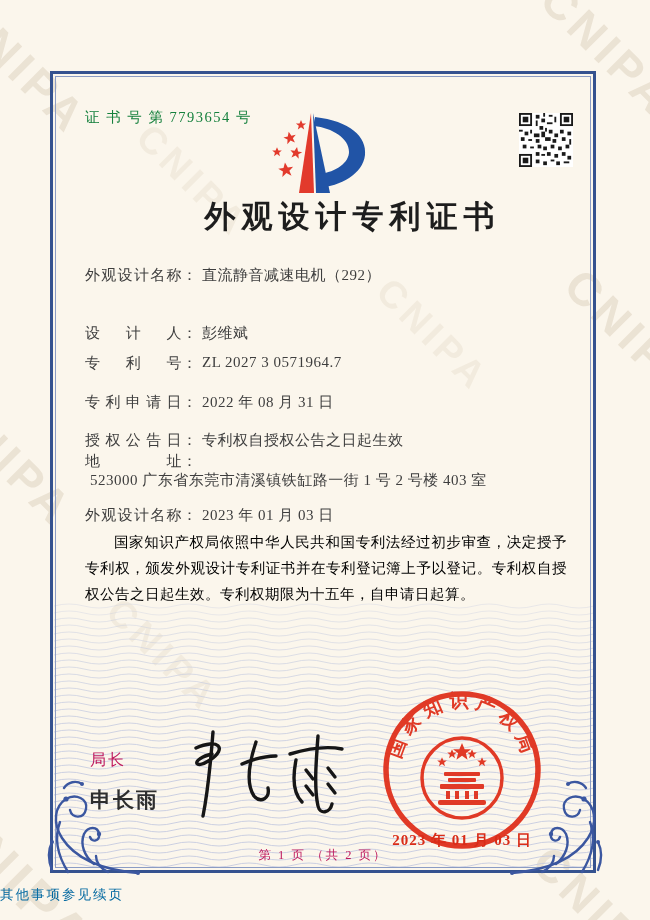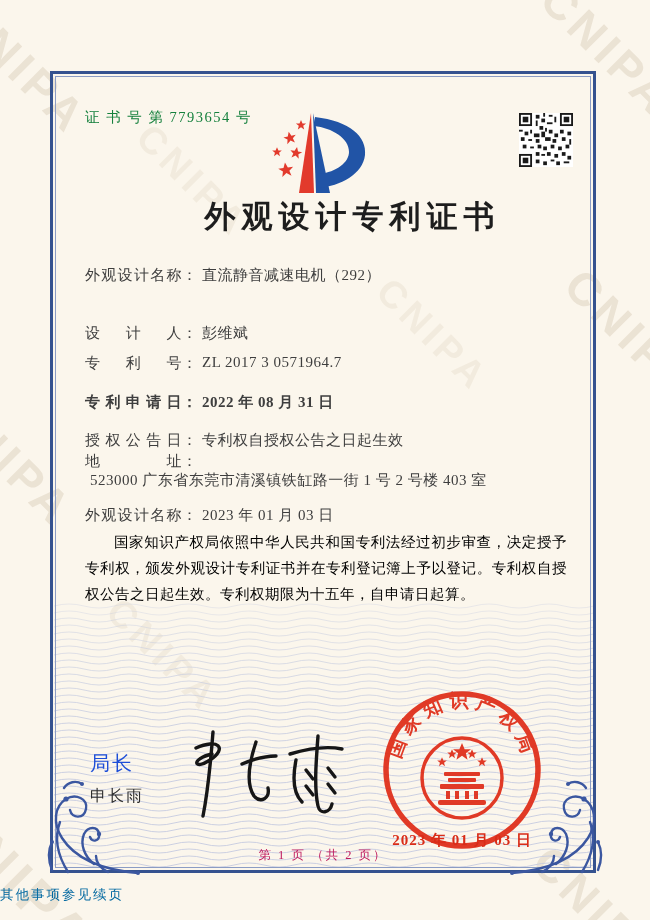--- a/index.html
+++ b/index.html
@@ -55,22 +55,22 @@
   .row .val{display:inline-block;margin-left:5px;vertical-align:top;letter-spacing:0.5px;}
   .row2nd{position:absolute;left:262px;top:0;}
   .row2nd .lbl{width:82px;}
   
   .body-text{
     position:absolute;left:85px;top:529px;width:482px;z-index:3;
     font-size:14.5px;line-height:26px;color:#000000;text-align:justify;
   }
   .body-text p{margin:0;text-indent:2em;letter-spacing:0.5px;}
   
-  .signer-title{position:absolute;left:90px;top:750px;font-size:20px;z-index:3;color:#1d4ed8;letter-spacing:2px;}
-  .signer-name{position:absolute;left:90px;top:786px;font-size:16px;z-index:3;color:#2e2e2e;letter-spacing:2px;}
+  .signer-title{position:absolute;left:90px;top:750px;font-size:16px;z-index:3;color:#be185d;letter-spacing:2px;}
+  .signer-name{position:absolute;left:90px;top:786px;font-size:21px;z-index:3;color:#2e2e2e;letter-spacing:2px;font-weight:bold;}
   .signature{position:absolute;left:168px;top:726px;z-index:4;}
   .seal{position:absolute;left:376px;top:684px;z-index:4;}
   .seal-date{
     position:absolute;left:376px;top:831px;width:172px;z-index:5;
     text-align:center;font-size:15px;font-weight:bold;color:#d92c18;letter-spacing:1px;
   }
   .page-info{
     position:absolute;left:50px;top:847px;width:546px;z-index:3;
     text-align:center;font-size:12.5px;color:#be185d;letter-spacing:2px;
   }
@@ -251,23 +251,23 @@
 
 <div class="doc-title">外观设计专利证书</div>
 
 <div class="row" style="top:266px;">
   <span class="lbl">外观设计名称</span><span class="col">：</span><span class="val">直流静音减速电机（292）</span>
 </div>
 <div class="row" style="top:324px;">
   <span class="lbl">设计人</span><span class="col">：</span><span class="val">彭维斌</span>
 </div>
 <div class="row" style="top:354px;">
-  <span class="lbl">专利号</span><span class="col">：</span><span class="val">ZL 2017 3 0571964.7</span>
-</div>
-<div class="row" style="top:393px;font-weight:bold;">
+  <span class="lbl">专利号</span><span class="col">：</span><span class="val">ZL 2027 3 0571964.7</span>
+</div>
+<div class="row" style="top:393px;">
   <span class="lbl">专利申请日</span><span class="col">：</span><span class="val">2022 年 08 月 31 日</span>
 </div>
 <div class="row" style="top:431px;">
   <span class="lbl">授权公告日</span><span class="col">：</span><span class="val">专利权自授权公告之日起生效</span>
 </div>
 <div class="row" style="top:452px;font-family:Liberation Serif, serif;">
   <span class="lbl">地址</span><span class="col">：</span><span class="val">523000 广东省东莞市清溪镇铁缸路一街 1 号 2 号楼 403 室</span>
 </div>
 <div class="row" style="top:506px;">
   <span class="lbl">外观设计名称</span><span class="col">：</span><span class="val">2023 年 01 月 03 日</span>

